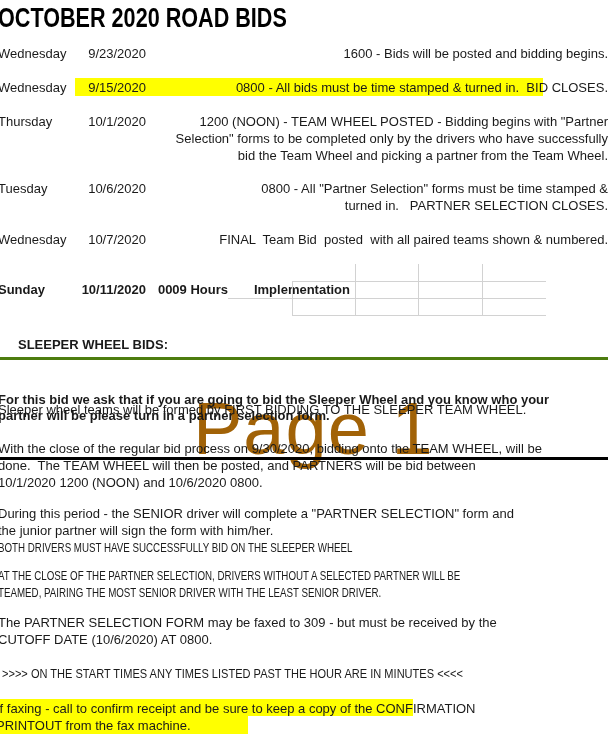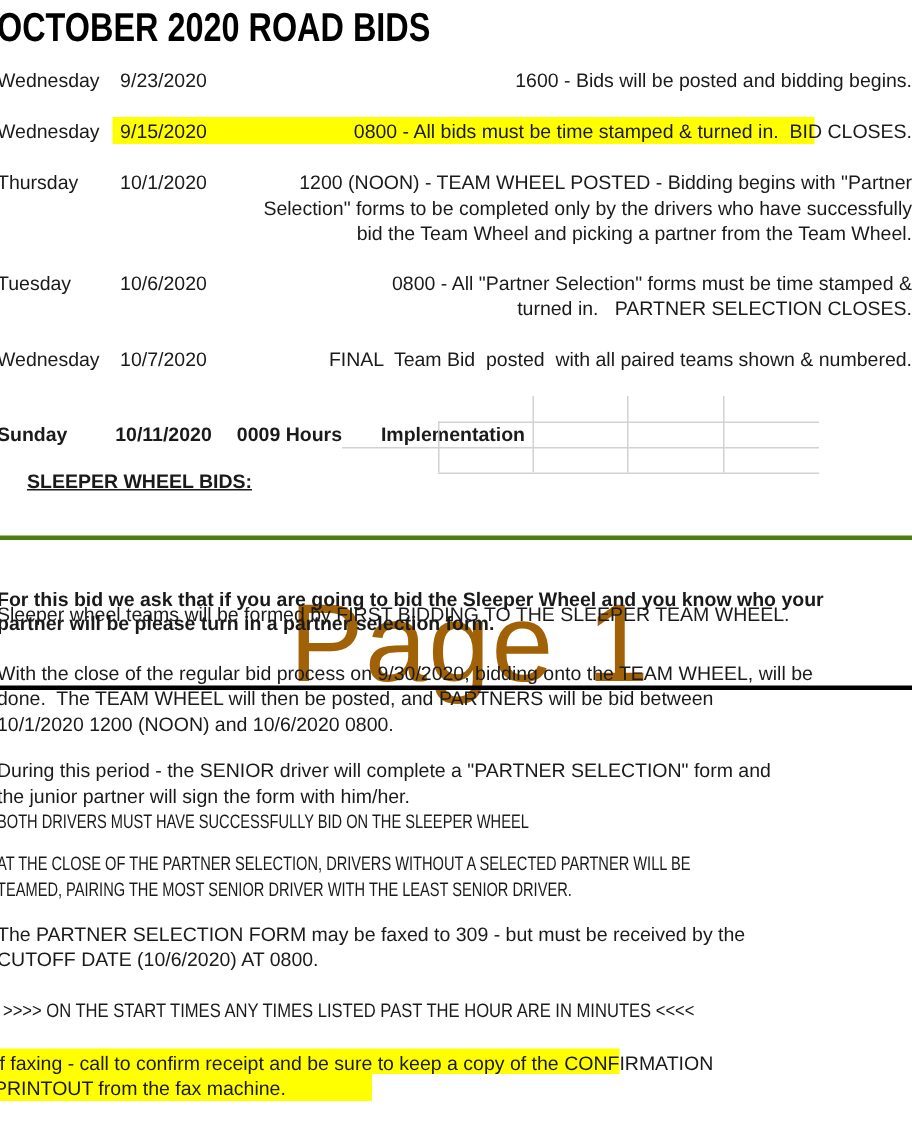--- a/index.html
+++ b/index.html
@@ -12,26 +12,26 @@
   .title{
     left:-2px;top:3px;font-size:27px;font-weight:bold;color:#000;line-height:30px;
     transform:scaleX(0.8);transform-origin:0 0;white-space:nowrap;letter-spacing:0px;
   }
   .watermark{
     left:193px;top:392px;font-size:74px;line-height:74px;color:#a16207;
     white-space:nowrap;letter-spacing:1px;
   }
   .row{left:0;top:0;width:484px;height:17px;}
   .day{position:absolute;left:-2px;top:0;white-space:nowrap;}
-  .date{position:absolute;left:72px;top:0;width:74px;text-align:center;white-space:nowrap;}
+  .date{position:absolute;left:72px;top:0;width:74px;text-align:right;white-space:nowrap;}
   .desc{position:absolute;left:152px;top:0;white-space:pre-wrap;width:456px;text-align:right;}
   .bold{font-weight:bold;}
   .hlbar{position:absolute;background:#ffff00;}
   .gridline{position:absolute;background:#d2d2d2;}
-  .heading{left:-1px;top:312px;font-weight:bold;text-decoration:underline;padding-left:19px;}
+  .heading{left:-1px;top:336px;font-weight:bold;padding-left:19px;}
   .noticebox{
     left:0;top:357px;width:608px;border-top:3px solid #4d7c0f;border-bottom:3px solid #000;
     font-weight:bold;line-height:16px;padding:0 0 1px 0;
   }
   .noticebox .inner{position:relative;left:-2px;}
   .para{left:-2px;}
   .sqz75{transform:scaleX(0.75);transform-origin:0 0;white-space:nowrap;}
   .sqz85{transform:scaleX(0.85);transform-origin:0 0;white-space:nowrap;}
 </style>
 </head>

